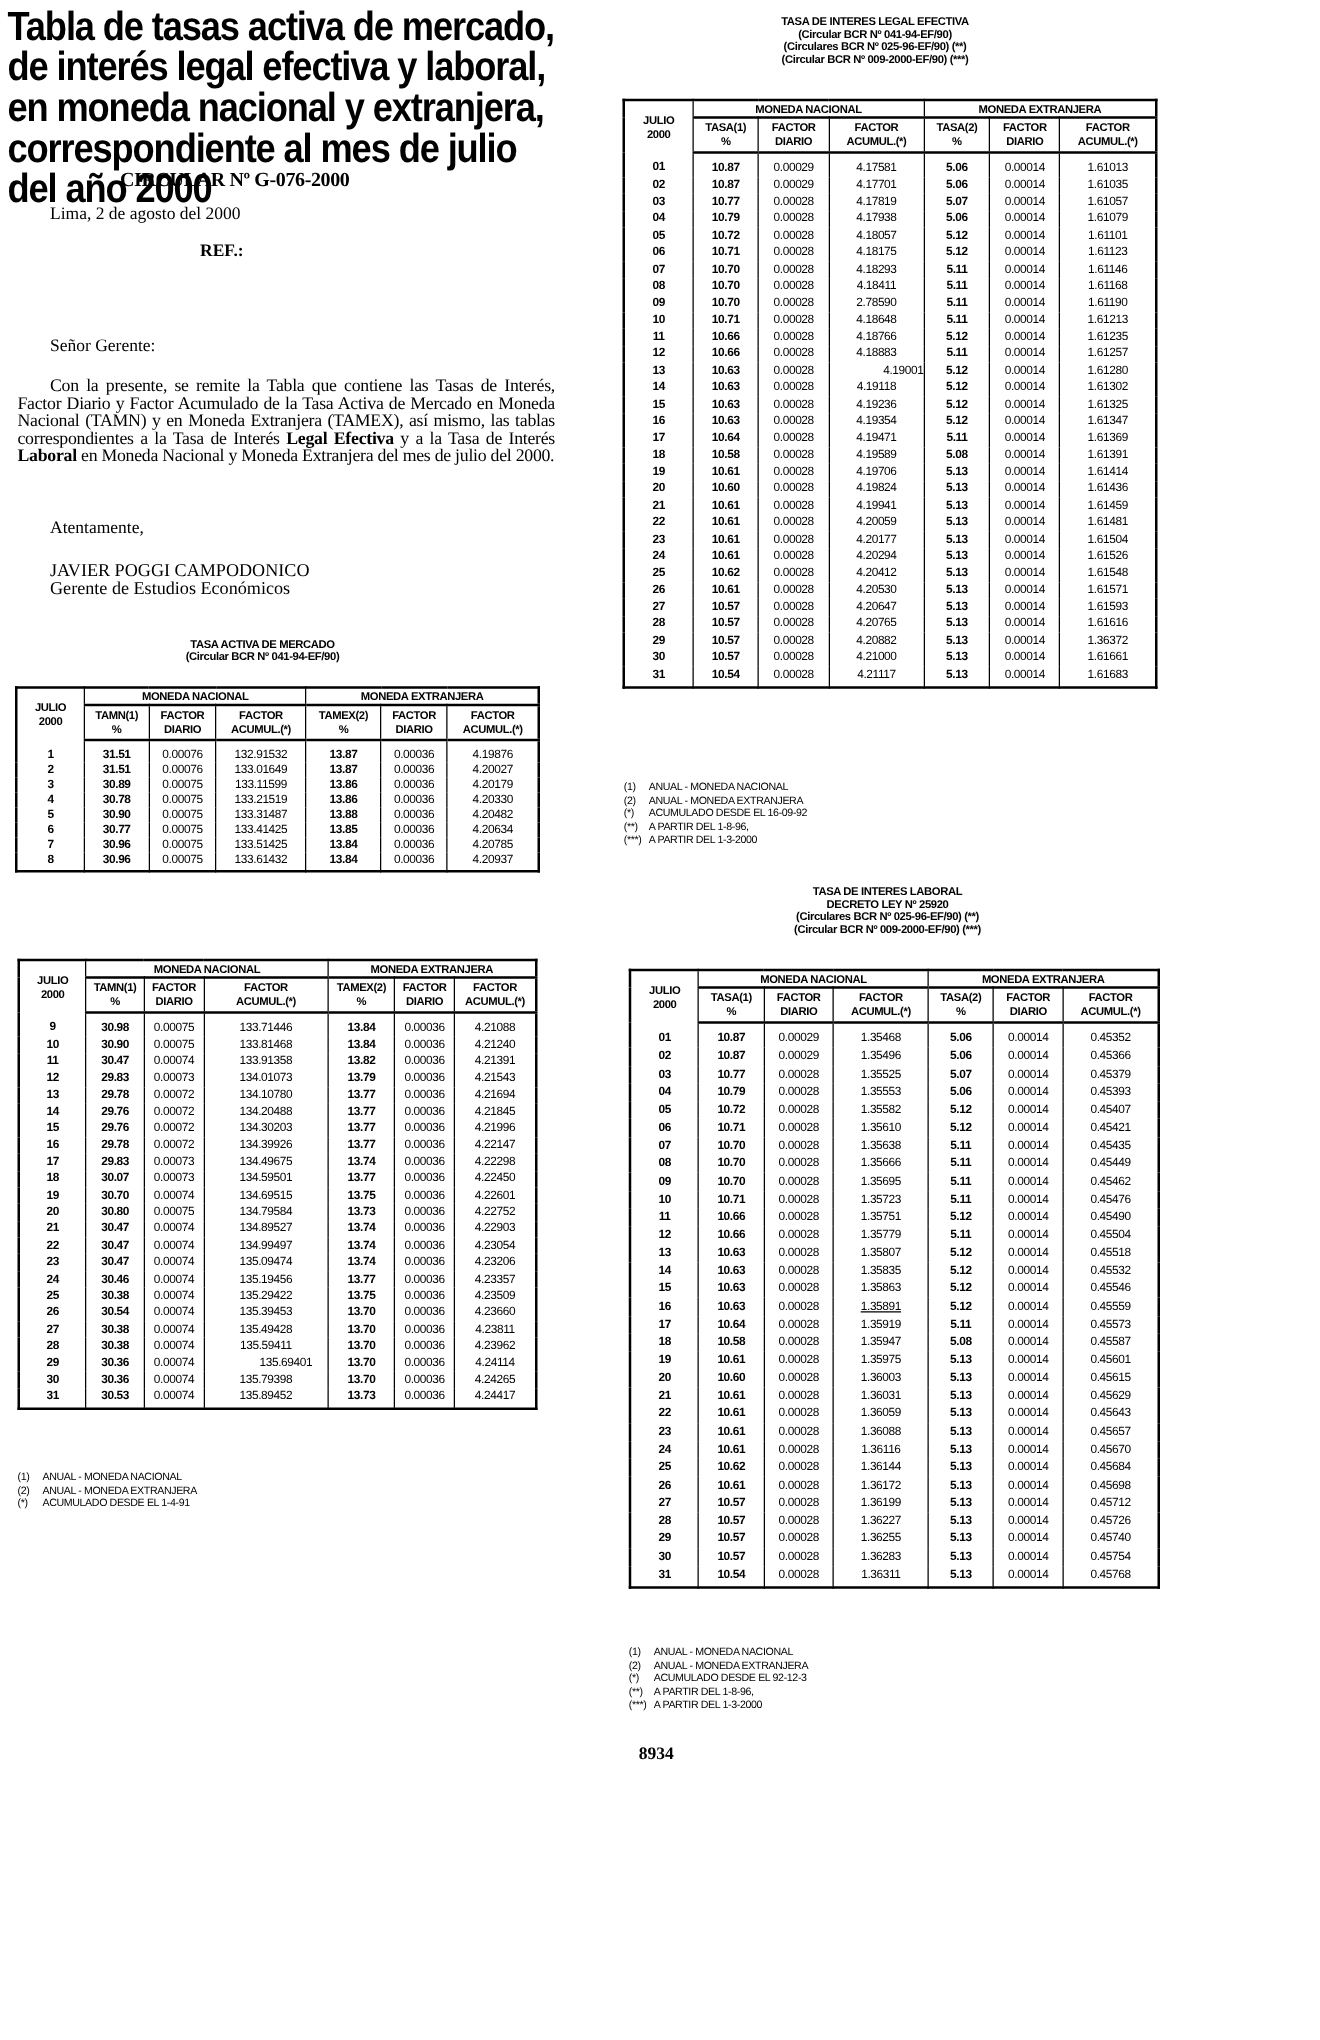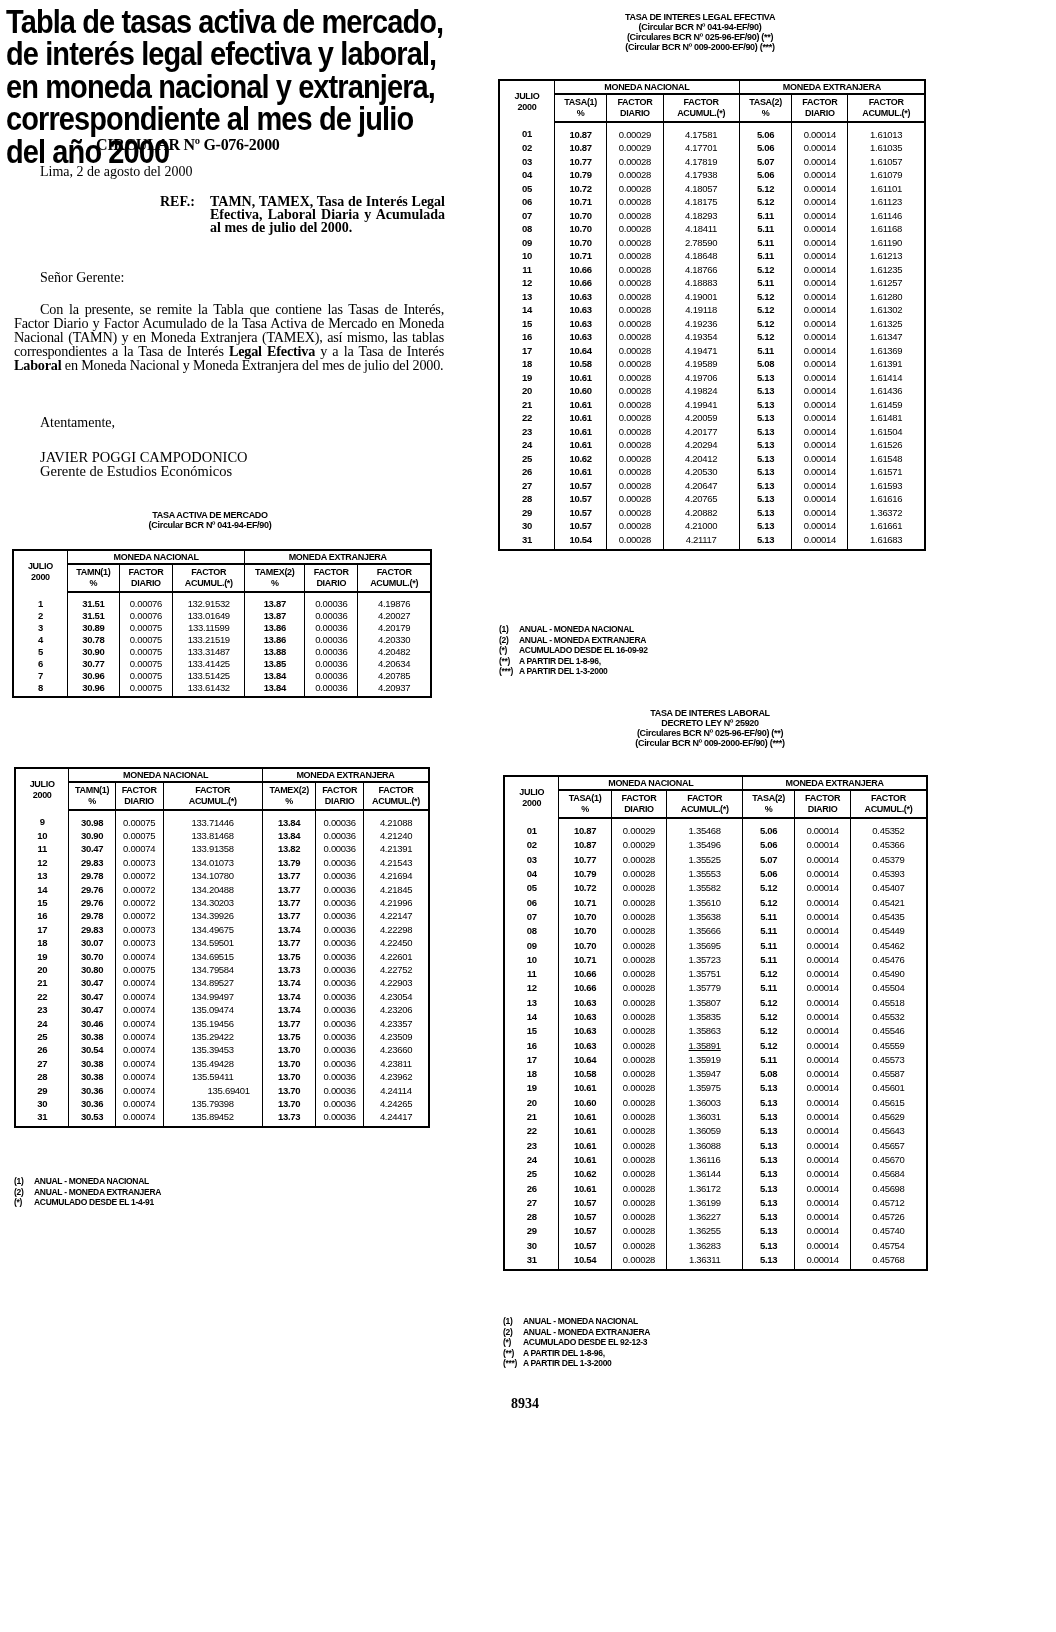--- a/index.html
+++ b/index.html
@@ -19,33 +19,32 @@
   .ttl { font-family:"Liberation Sans", sans-serif; font-weight:bold; font-size:9px; line-height:10px; text-align:center; letter-spacing:-0.3px; }
   table.dt { border-collapse:collapse; font-family:"Liberation Sans", sans-serif; font-size:9.5px; position:absolute; }
   table.dt th { font-weight:bold; font-size:9px; line-height:11px; border-left:1.5px solid #000; padding:0; text-align:center; letter-spacing:-0.3px;}
   table.dt th.grp { border-bottom:2px solid #000; height:12px; }
   table.dt td { text-align:center; padding:0; border-left:1.5px solid #000; height:12.2px; line-height:12px; letter-spacing:-0.3px; }
   table.dt td.b { font-weight:bold; }
   table.dt { border:2px solid #000; }
   table.dt thead tr.last th { border-bottom:2px solid #000; }
   table.dt tbody tr:first-child td { padding-top:5px; }
   table.dt tbody tr:last-child td { padding-bottom:2px; }
-  .notes { font-family:"Liberation Sans", sans-serif; font-weight:bold; font-size:8.5px; line-height:10.5px; letter-spacing:-0.3px; }
+  .notes { font-family:"Liberation Sans", sans-serif; font-weight:normal; font-size:8.5px; line-height:10.5px; letter-spacing:-0.3px; }
   .notes div span.k { display:inline-block; width:20px; }
   .pageno { left:511px; top:1396px; font-weight:bold; font-size:14px; font-family:"Liberation Serif", serif; }
 </style>
 </head>
 <body>
 
 <div class="abs headline">Tabla de tasas activa de mercado, de interés legal efectiva y laboral, en moneda nacional y extranjera, correspondiente al mes de julio del año 2000</div>
 <div class="abs circ">CIRCULAR Nº G-076-2000</div>
 <div class="abs place">Lima, 2 de agosto del 2000</div>
 <div class="abs ref">
   <span class="lab">REF.:</span>
-  <span class="txt">TAMN, TAMEX, Tasa de Interés Legal Efectiva, Laboral Diaria y Acumulada al mes de julio del 2000.</span>
 </div>
 <div class="abs saludo">Señor Gerente:</div>
 <div class="abs body-p"><span>Con la presente, se remite la Tabla que contiene las Tasas de Interés, Factor Diario y Factor Acumulado de la Tasa Activa de Mercado en Moneda Nacional (TAMN) y en Moneda Extranjera (TAMEX), así mismo, las tablas correspondientes a la Tasa de Interés </span><b>Legal Efectiva</b><span> y a la Tasa de Interés </span><b>Laboral</b><span> en Moneda Nacional y Moneda Extranjera del mes de julio del 2000.</span></div>
 <div class="abs atent">Atentamente,</div>
 <div class="abs sign">
   <div>JAVIER POGGI CAMPODONICO</div>
   <div>Gerente de Estudios Económicos</div>
 </div>
 
 <div class="abs ttl" style="left:60px; top:510px; width:300px;">
@@ -567,21 +566,21 @@
         <td style="height: 13.5px;">0.00028</td>
         <td style="height: 13.5px;">4.18883</td>
         <td class="b" style="height: 13.5px;">5.11</td>
         <td style="height: 13.5px;">0.00014</td>
         <td style="height: 13.5px;">1.61257</td>
       </tr>
       <tr>
         <td class="b" style="border-left: none; height: 13.5px;">13</td>
         <td class="b" style="height: 13.5px;">10.63</td>
         <td style="height: 13.5px;">0.00028</td>
-        <td style="height: 13.5px;">4.19001</td>
+        <td style="height: 13.5px; text-align: right;">4.19001</td>
         <td class="b" style="height: 13.5px;">5.12</td>
         <td style="height: 13.5px;">0.00014</td>
         <td style="height: 13.5px;">1.61280</td>
       </tr>
       <tr>
         <td class="b" style="border-left: none; height: 13.5px;">14</td>
         <td class="b" style="height: 13.5px;">10.63</td>
         <td style="height: 13.5px;">0.00028</td>
         <td style="height: 13.5px;">4.19118</td>
         <td class="b" style="height: 13.5px;">5.12</td>

